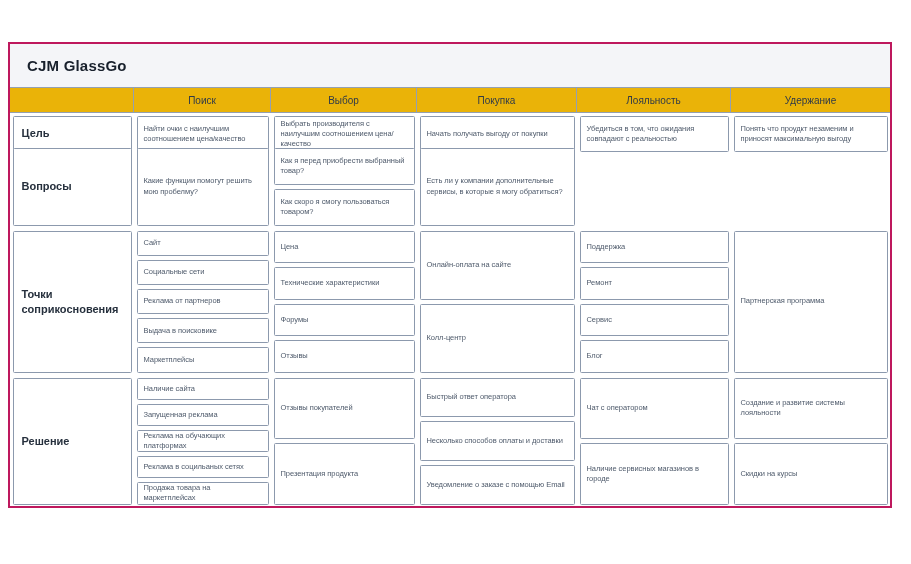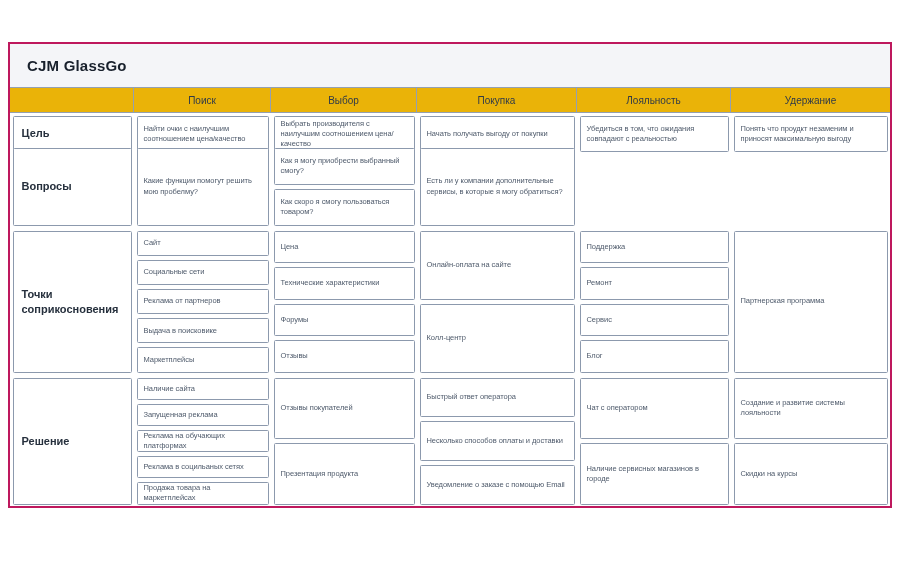--- a/index.html
+++ b/index.html
@@ -88,21 +88,21 @@
   </div>
 
   <div class="body-row grid-cols row-questions">
     <div class="cell">
       <div class="card label-card">Вопросы</div>
     </div>
     <div class="cell">
       <div class="card">Какие функции помогут решить мою пробелму?</div>
     </div>
     <div class="cell">
-      <div class="card">Как я могу приобрести выбранный смогу?</div>
+      <div class="card">Как я перед приобрести выбранный товар?</div>
       <div class="card">Как скоро я смогу пользоваться товаром?</div>
     </div>
     <div class="cell">
       <div class="card">Есть ли у компании дополнительные сервисы, в которые я могу обратиться?</div>
     </div>
   </div>
 
   <div class="body-row grid-cols row-touchpoints">
     <div class="cell">
       <div class="card label-card">Точки соприкосновения</div>

